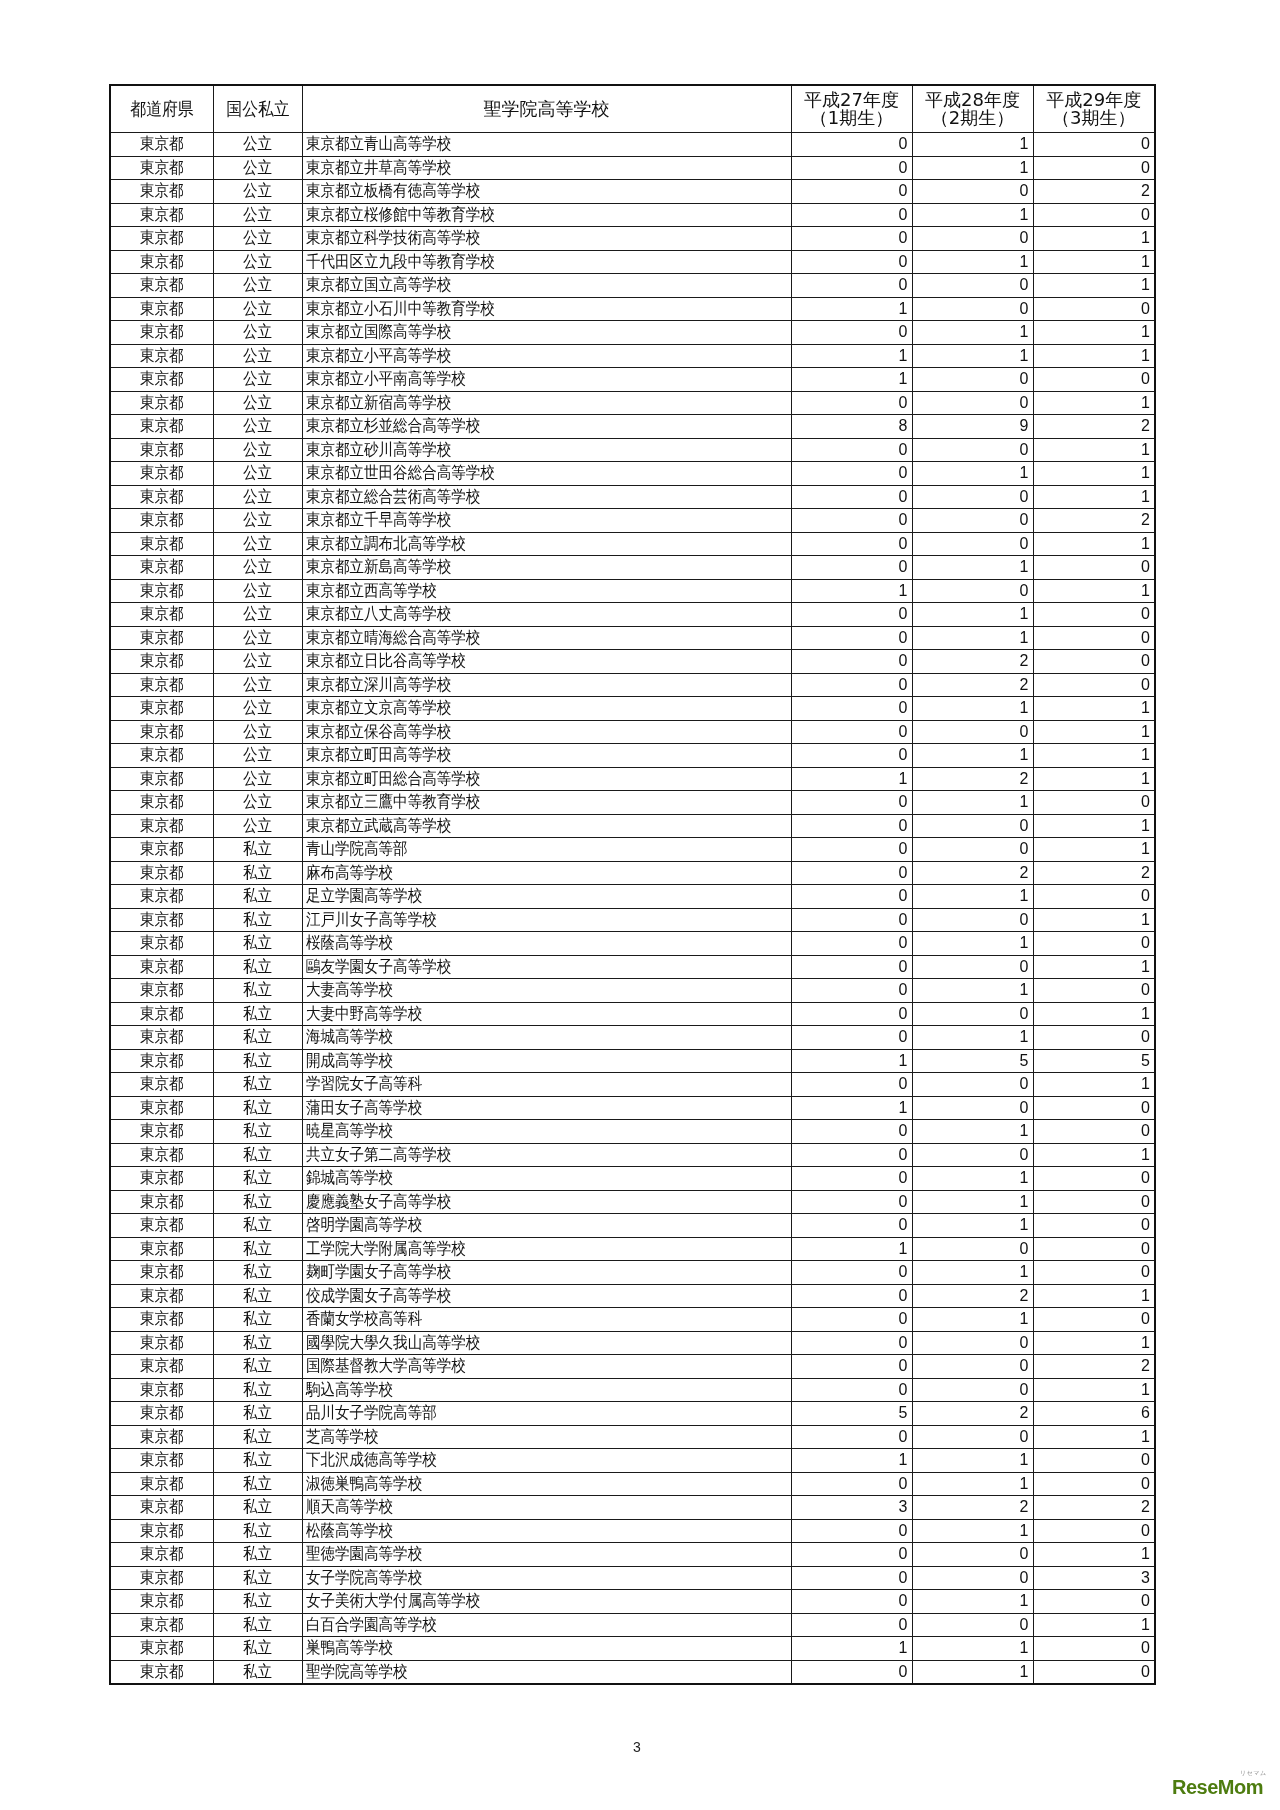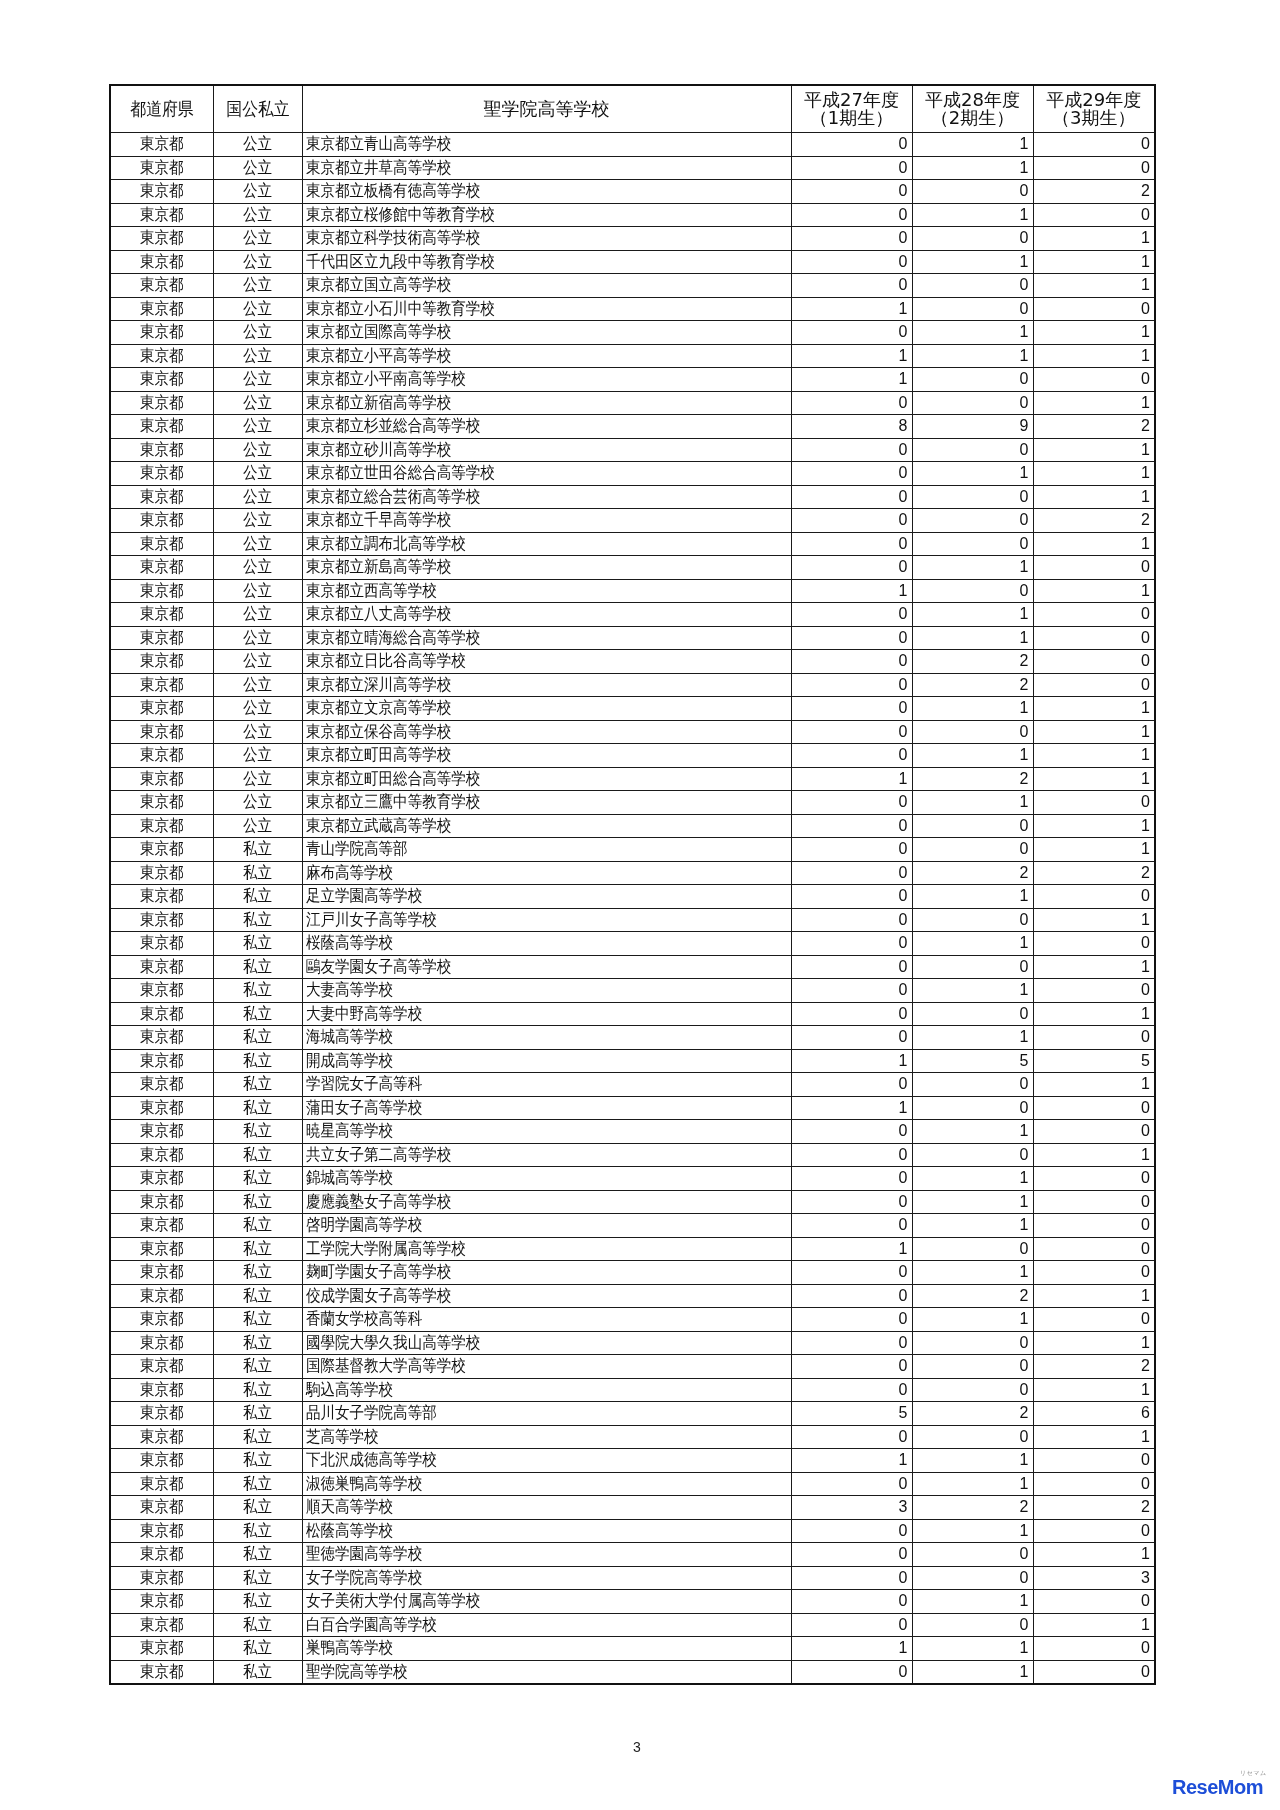--- a/index.html
+++ b/index.html
@@ -11,21 +11,21 @@
   th { height: 46px; font-weight: normal; font-size: 18px; line-height: 18px; text-align: center; vertical-align: middle; }
   td { height: 22.5px; font-size: 16.5px; line-height: 22px; }
   td.pref, td.type { text-align: center; }
   td.name { text-align: left; padding-left: 3px; }
   td.num { text-align: right; padding-right: 4px; font-family: "Liberation Sans", sans-serif; font-size: 16px; }
   th .sub { display: block; }
   .cond { display: inline-block; transform: scaleX(0.88); transform-origin: left center; }
   td.pref .cond, td.type .cond { transform-origin: center center; }
   .page-number { position: absolute; left: 633px; top: 1739px; font-size: 14px; font-family: "Liberation Sans", sans-serif; color: #222; }
   .logo { position: absolute; left: 1172px; top: 1770px; width: 100px; height: 28px; }
-  .logo .main { position: absolute; left: 0; top: 6px; font-family: "Liberation Sans", sans-serif; font-weight: bold; font-size: 20px; letter-spacing: -0.5px; color: #1d4ed8; }
+  .logo .main { position: absolute; left: 0; top: 6px; font-family: "Liberation Sans", sans-serif; font-weight: bold; font-size: 20px; letter-spacing: -0.5px; color: #4d7c0f; }
   .logo .ruby { position: absolute; left: 68px; top: -1px; font-size: 6px; color: #8a8a8a; letter-spacing: 0.5px; }
 </style>
 </head>
 <body>
 
 <div class="table-wrap">
   <table>
     <colgroup>
       <col style="width:103px">
       <col style="width:89px">

